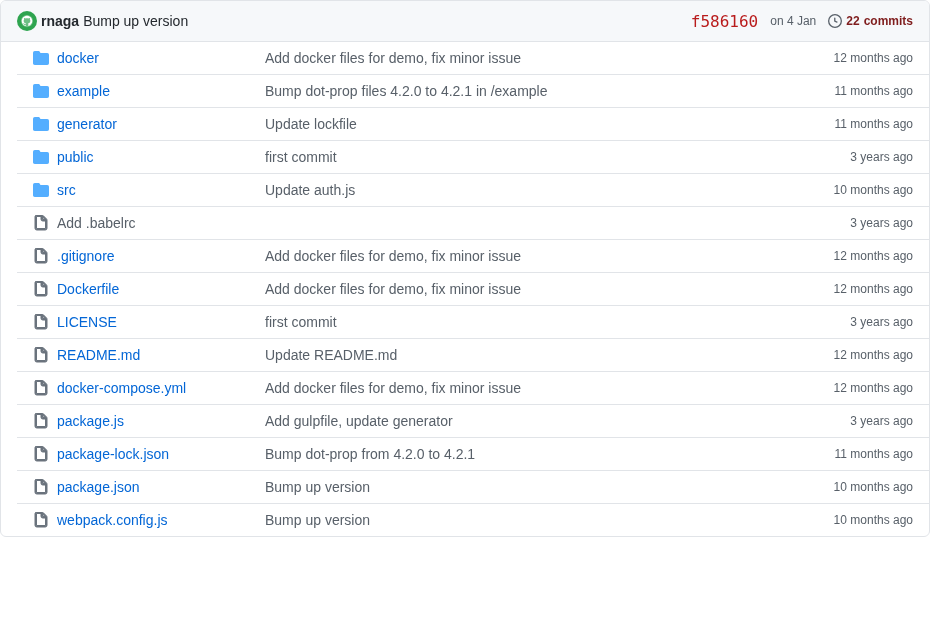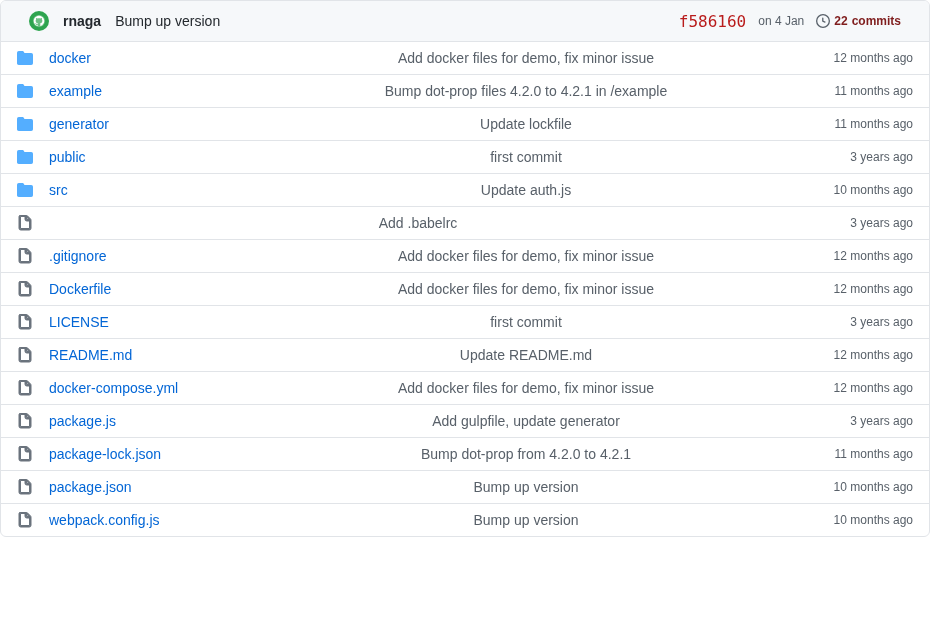--- a/index.html
+++ b/index.html
@@ -11,24 +11,24 @@
     }
     .repo-table {
       width: 930px;
       border: 1px solid #e1e4e8;
       border-radius: 6px;
       overflow: hidden;
     }
     .header-row {
       display: flex;
       align-items: center;
-      padding: 10px 28px;
+      padding: 10px 16px;
       background: #f6f8fa;
       border-bottom: 1px solid #e1e4e8;
-      gap: 14px;
+      gap: 4px;
     }
     .header-avatar {
       width: 20px;
       height: 20px;
       border-radius: 50%;
       background: #2ea44f;
       display: flex; align-items: center; justify-content: center;
       flex-shrink: 0;
     }
     .header-avatar svg {
@@ -69,21 +69,22 @@
       gap: 4px;
       color: #7f1d1d;
       font-size: 12px;
       font-weight: 600;
     }
     .file-row {
       display: flex;
       align-items: center;
       padding: 8px 16px;
       border-bottom: 1px solid #e1e4e8;
-      gap: 16px;
+      gap: 8px;
+      margin-left: 16px;
     }
     .file-row:last-child {
       border-bottom: none;
     }
     .file-icon {
       width: 16px;
       height: 16px;
       flex-shrink: 0;
       color: #6a737d;
       display: flex; align-items: center; justify-content: center;
@@ -94,21 +95,20 @@
     .file-name {
       width: 200px;
       flex-shrink: 0;
       color: #0366d6;
       font-size: 14px;
     }
     .file-message {
       flex: 1;
       color: #586069;
       font-size: 14px;
-      text-align: center;
     }
     .file-age {
       width: 110px;
       text-align: right;
       color: #586069;
       font-size: 12px;
       flex-shrink: 0;
     }
     
     .folder-icon svg {

